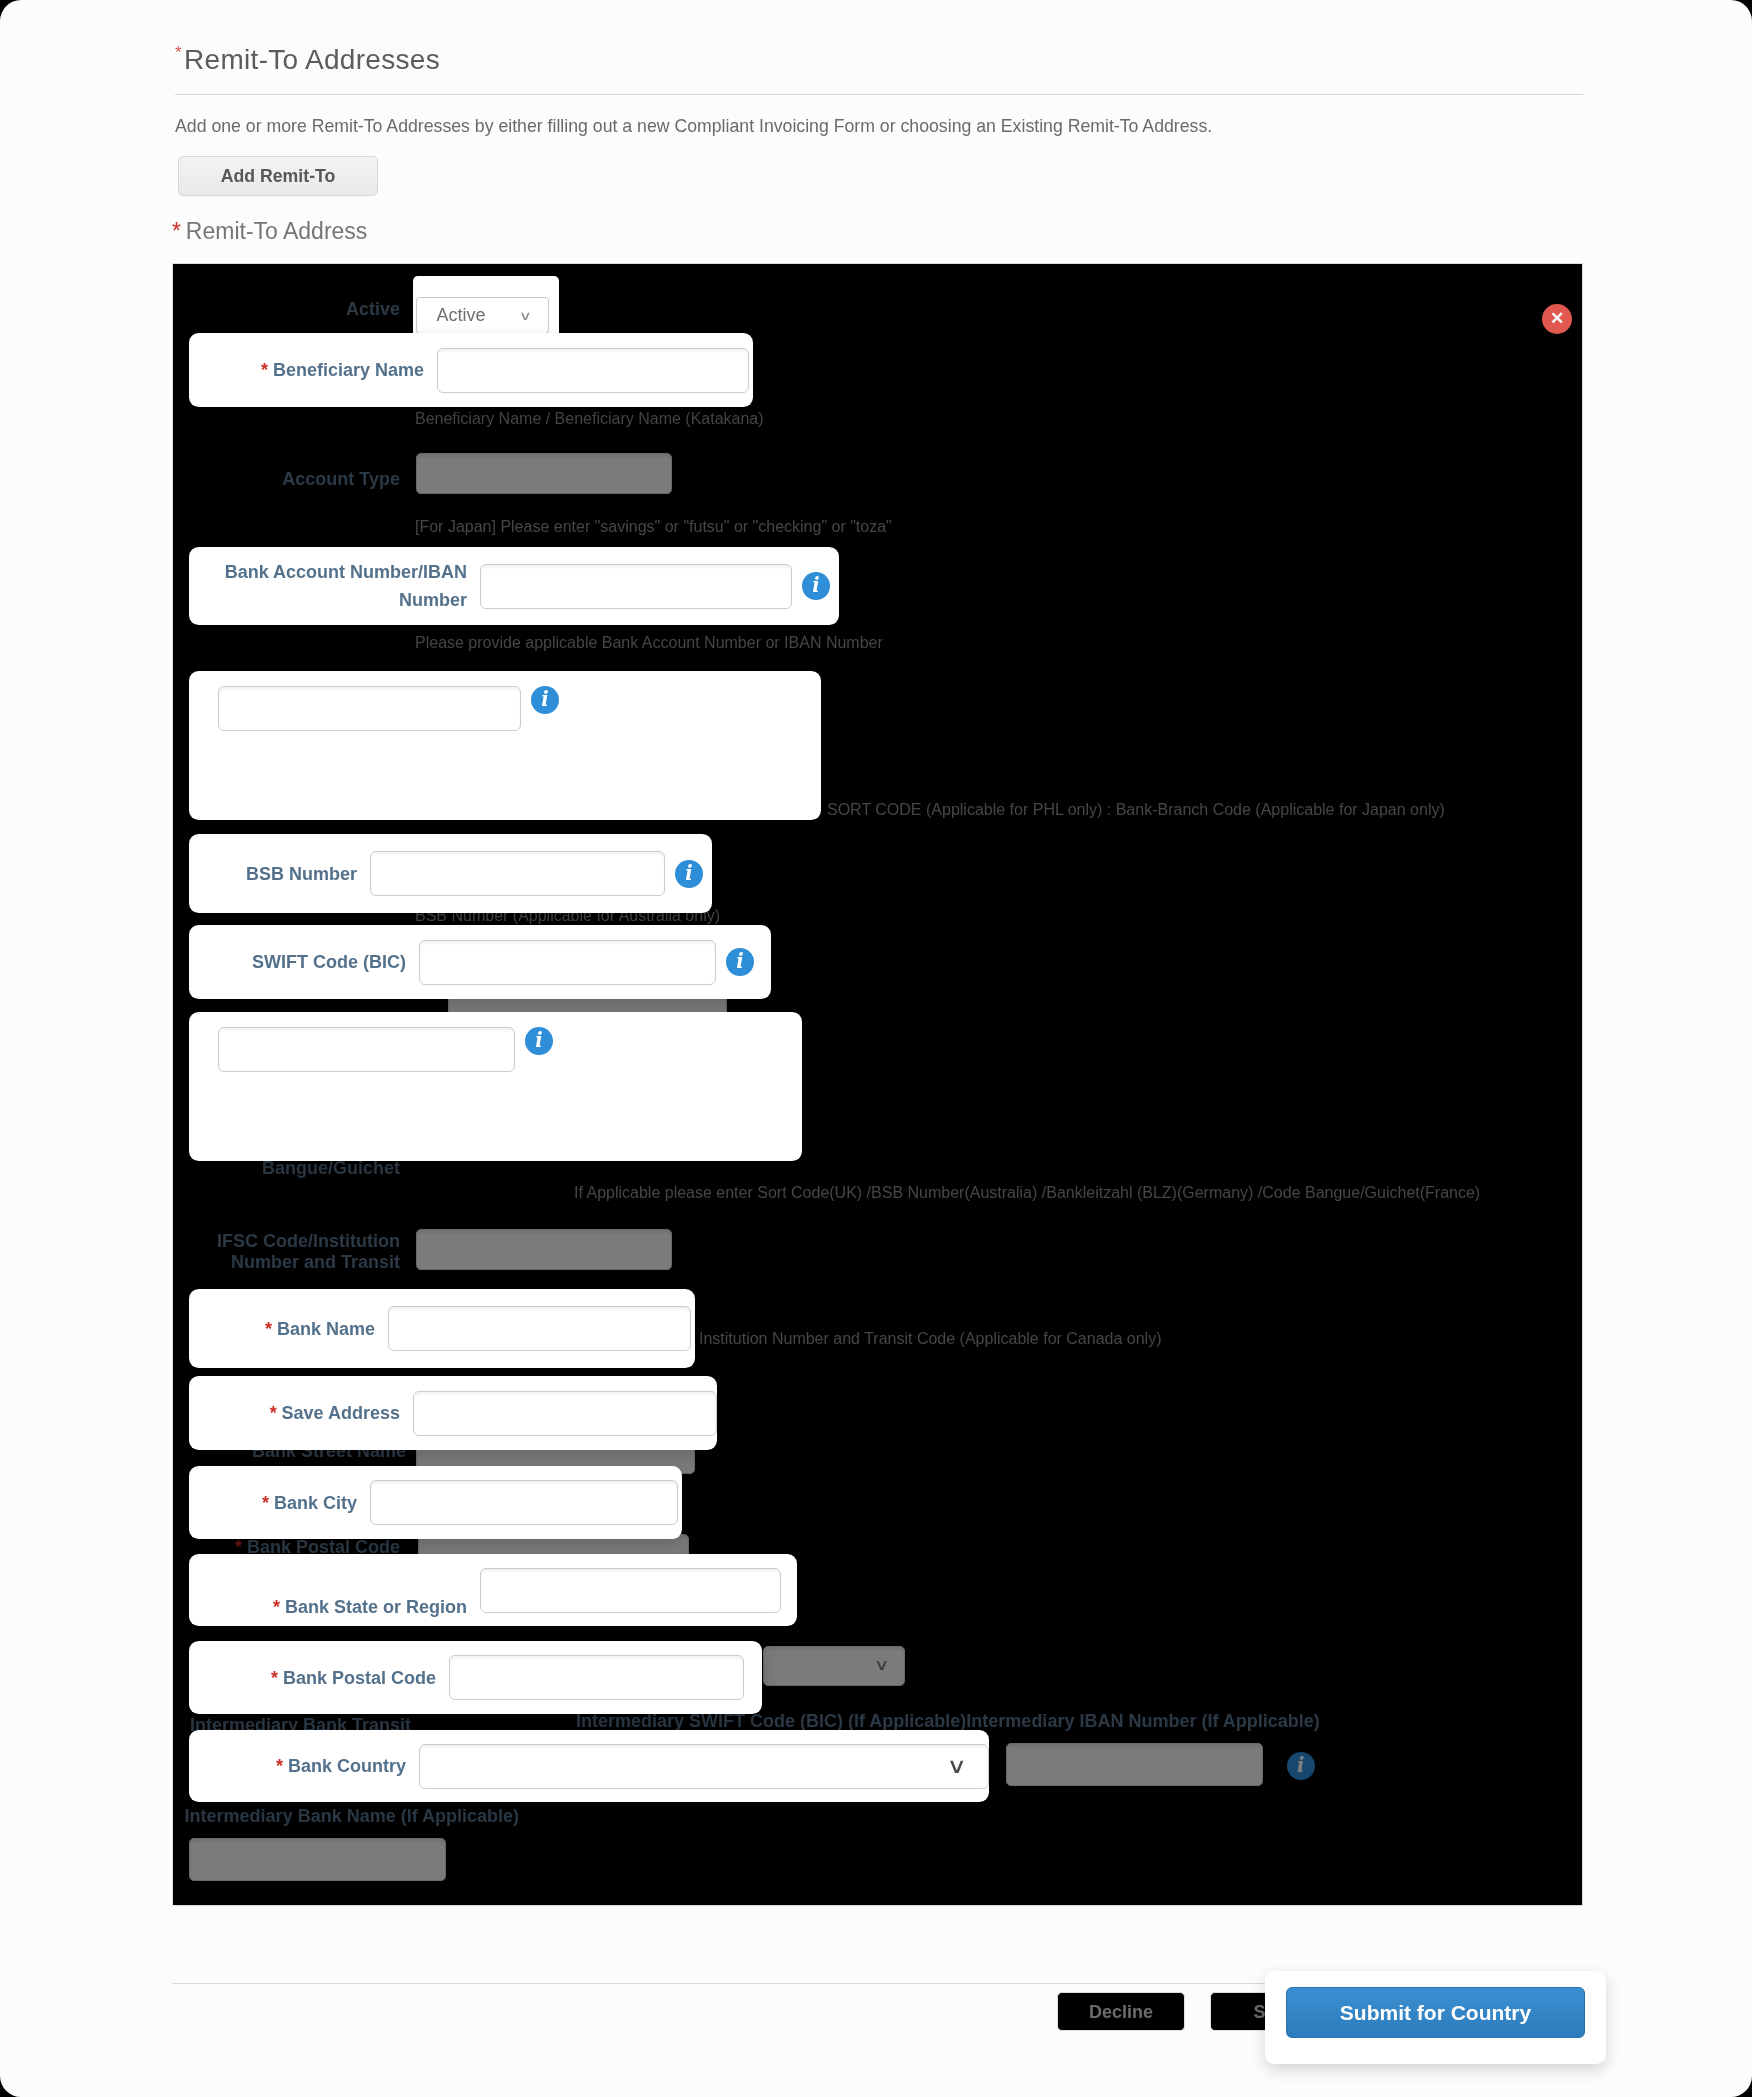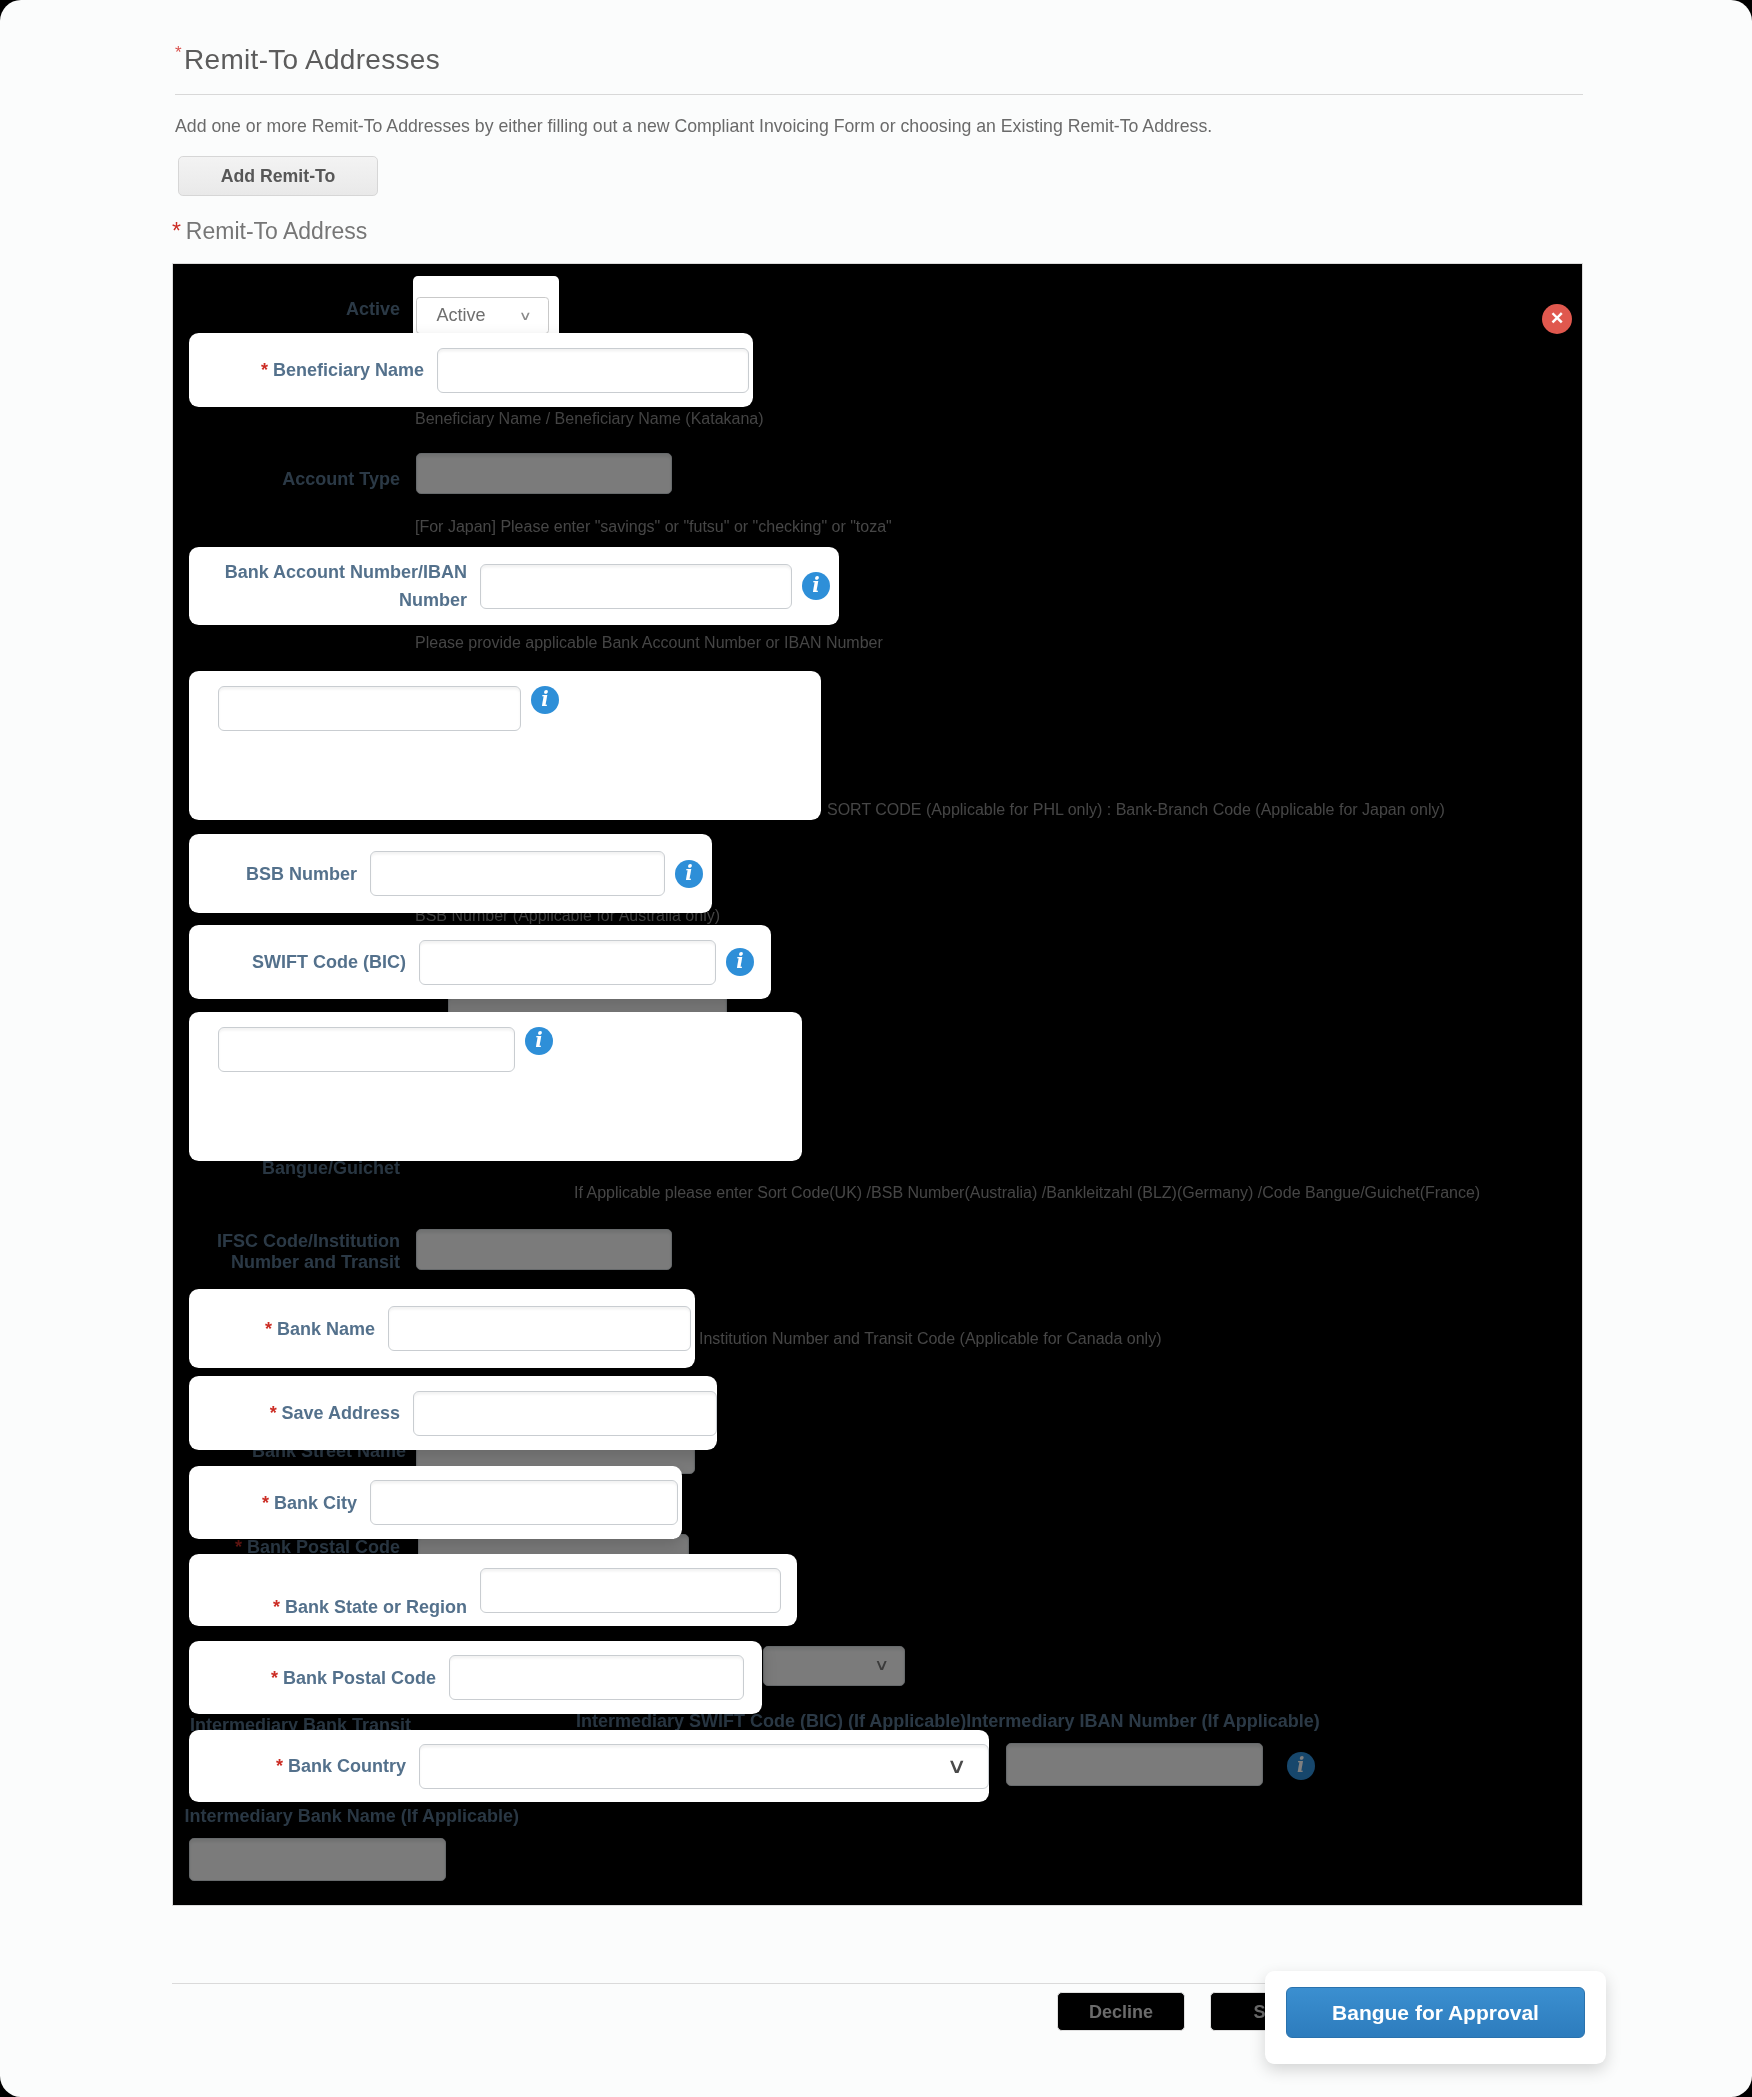--- a/index.html
+++ b/index.html
@@ -189,17 +189,17 @@
       <div class="sel">
           <span class="chev">∨</span>
         </div>
     </div>
   </div>
 
   <div class="footer-divider"></div>
   <div class="btn-gray decline-btn">Decline</div>
   <div class="btn-gray save-btn">Save</div>
   <div class="footer-card">
-    <div class="submit-btn">Bangue for Approval</div>
+    <div class="submit-btn">Submit for Country</div>
   </div>
 
 </div>
 
 
 </body></html>

